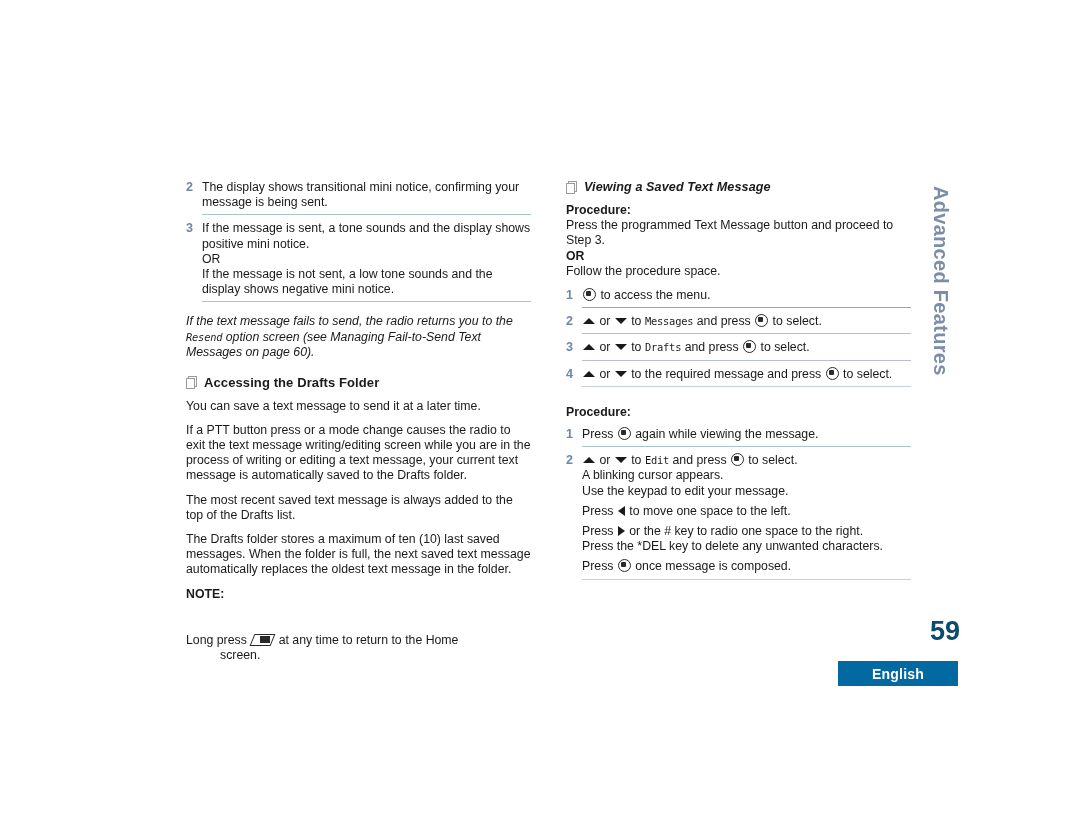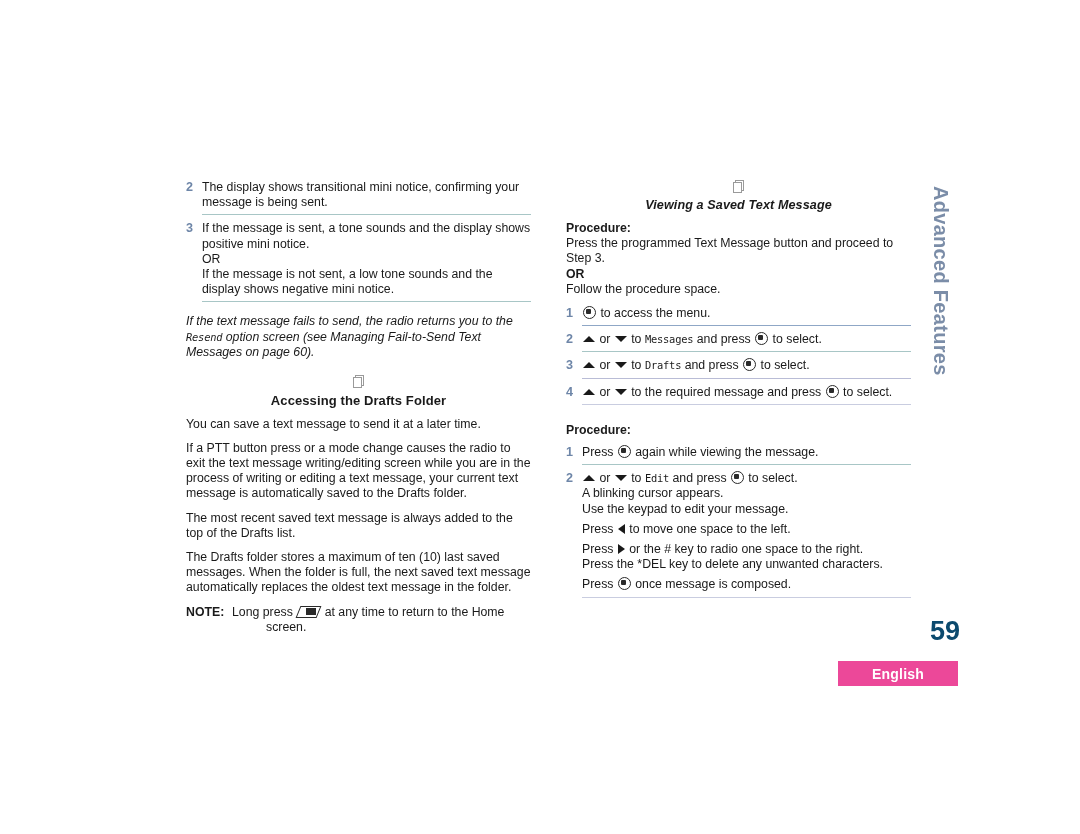--- a/index.html
+++ b/index.html
@@ -64,21 +64,20 @@
   .rule.lilac  { background: #b9bcd6; }
   .rule.blue   { background: #8fa7c6; }
   .rule.pale   { background: #c9cde0; }
 
   
   .sec-head {
     display: flex;
     align-items: center;
     gap: 7px;
     margin: 14px 0 9px 0;
-    flex-direction: column;
   }
   .sec-head.first { margin-top: 0; }
   .sec-title {
     font-weight: bold;
     font-size: 13px;
     letter-spacing: .1px;
   }
   .sec-title.ital {
     font-style: italic;
     font-size: 12.6px;
@@ -118,20 +117,21 @@
     margin: 0;
   }
 
   
   .note {
     display: flex;
     align-items: flex-start;
     font-size: 12.3px;
     line-height: 15.4px;
     margin-top: 9px;
+    flex-direction: column;
   }
   .note-label {
     font-weight: bold;
     flex: 0 0 46px;
   }
   .note-body { flex: 1; }
   .note-body .indent { display: block; padding-left: 34px; }
 
   
   .g {
@@ -235,21 +235,21 @@
     color: #0c4a6e;
     font-weight: bold;
     font-size: 27px;
   }
   .lang-box {
     position: absolute;
     left: 838px;
     top: 661px;
     width: 120px;
     height: 25px;
-    background: #ec4899;
+    background: #0369a1;
     color: #ffffff;
     font-weight: bold;
     font-size: 14px;
     display: flex;
     align-items: center;
     justify-content: center;
     letter-spacing: .2px;
   }
 </style>
 </head>

